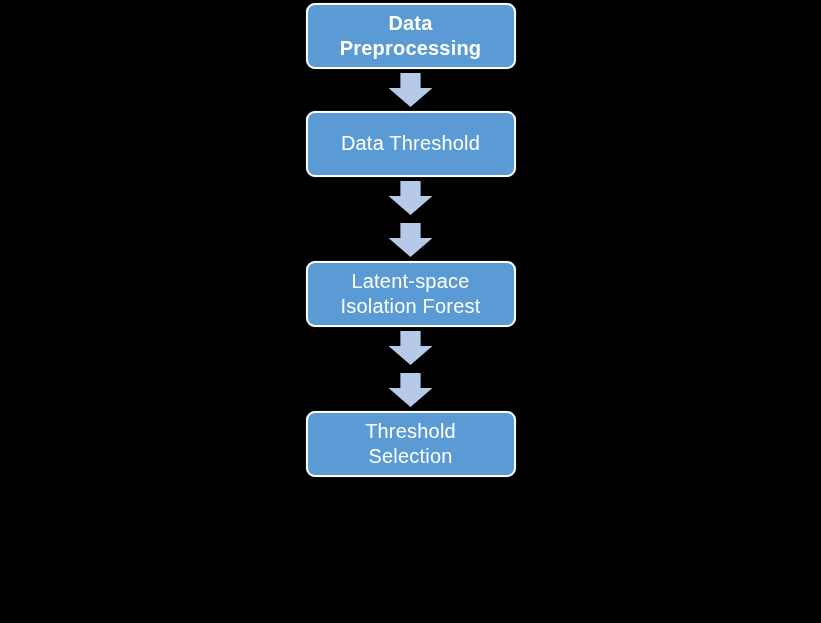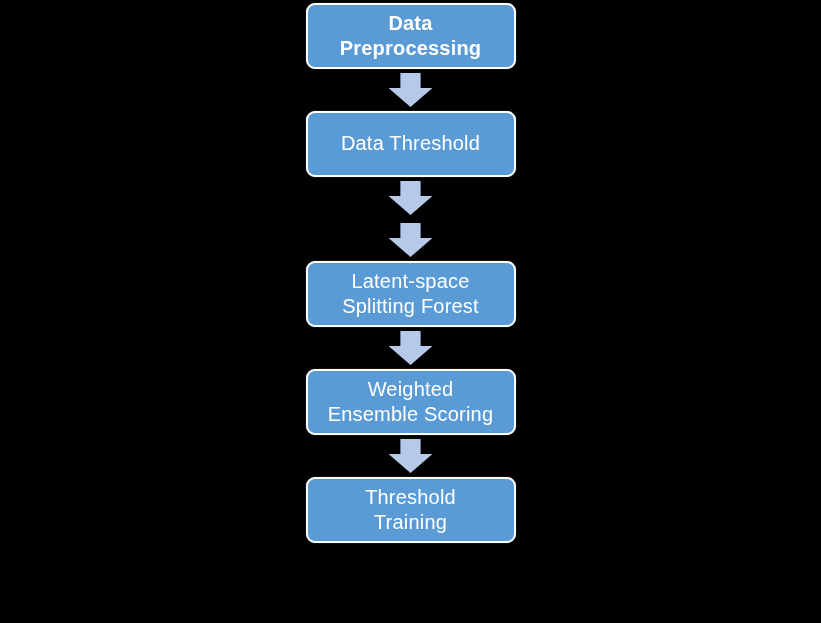--- a/index.html
+++ b/index.html
@@ -73,31 +73,27 @@
       <span class="step-label">Data Threshold</span>
     </div>
 
     <div class="arrow-down"></div>
 
 
     <div class="arrow-down"></div>
 
     <div class="step-box">
       <span class="step-label">Latent-space
-Splitting Forest</span>
+Isolation Forest</span>
     </div>
 
     <div class="arrow-down"></div>
 
-    <div class="step-box">
-      <span class="step-label">Weighted
-Ensemble Scoring</span>
-    </div>
 
     <div class="arrow-down"></div>
 
     <div class="step-box">
       <span class="step-label">Threshold
-Training</span>
+Selection</span>
     </div>
 
   </div>
 </div>
 
 </body></html>

